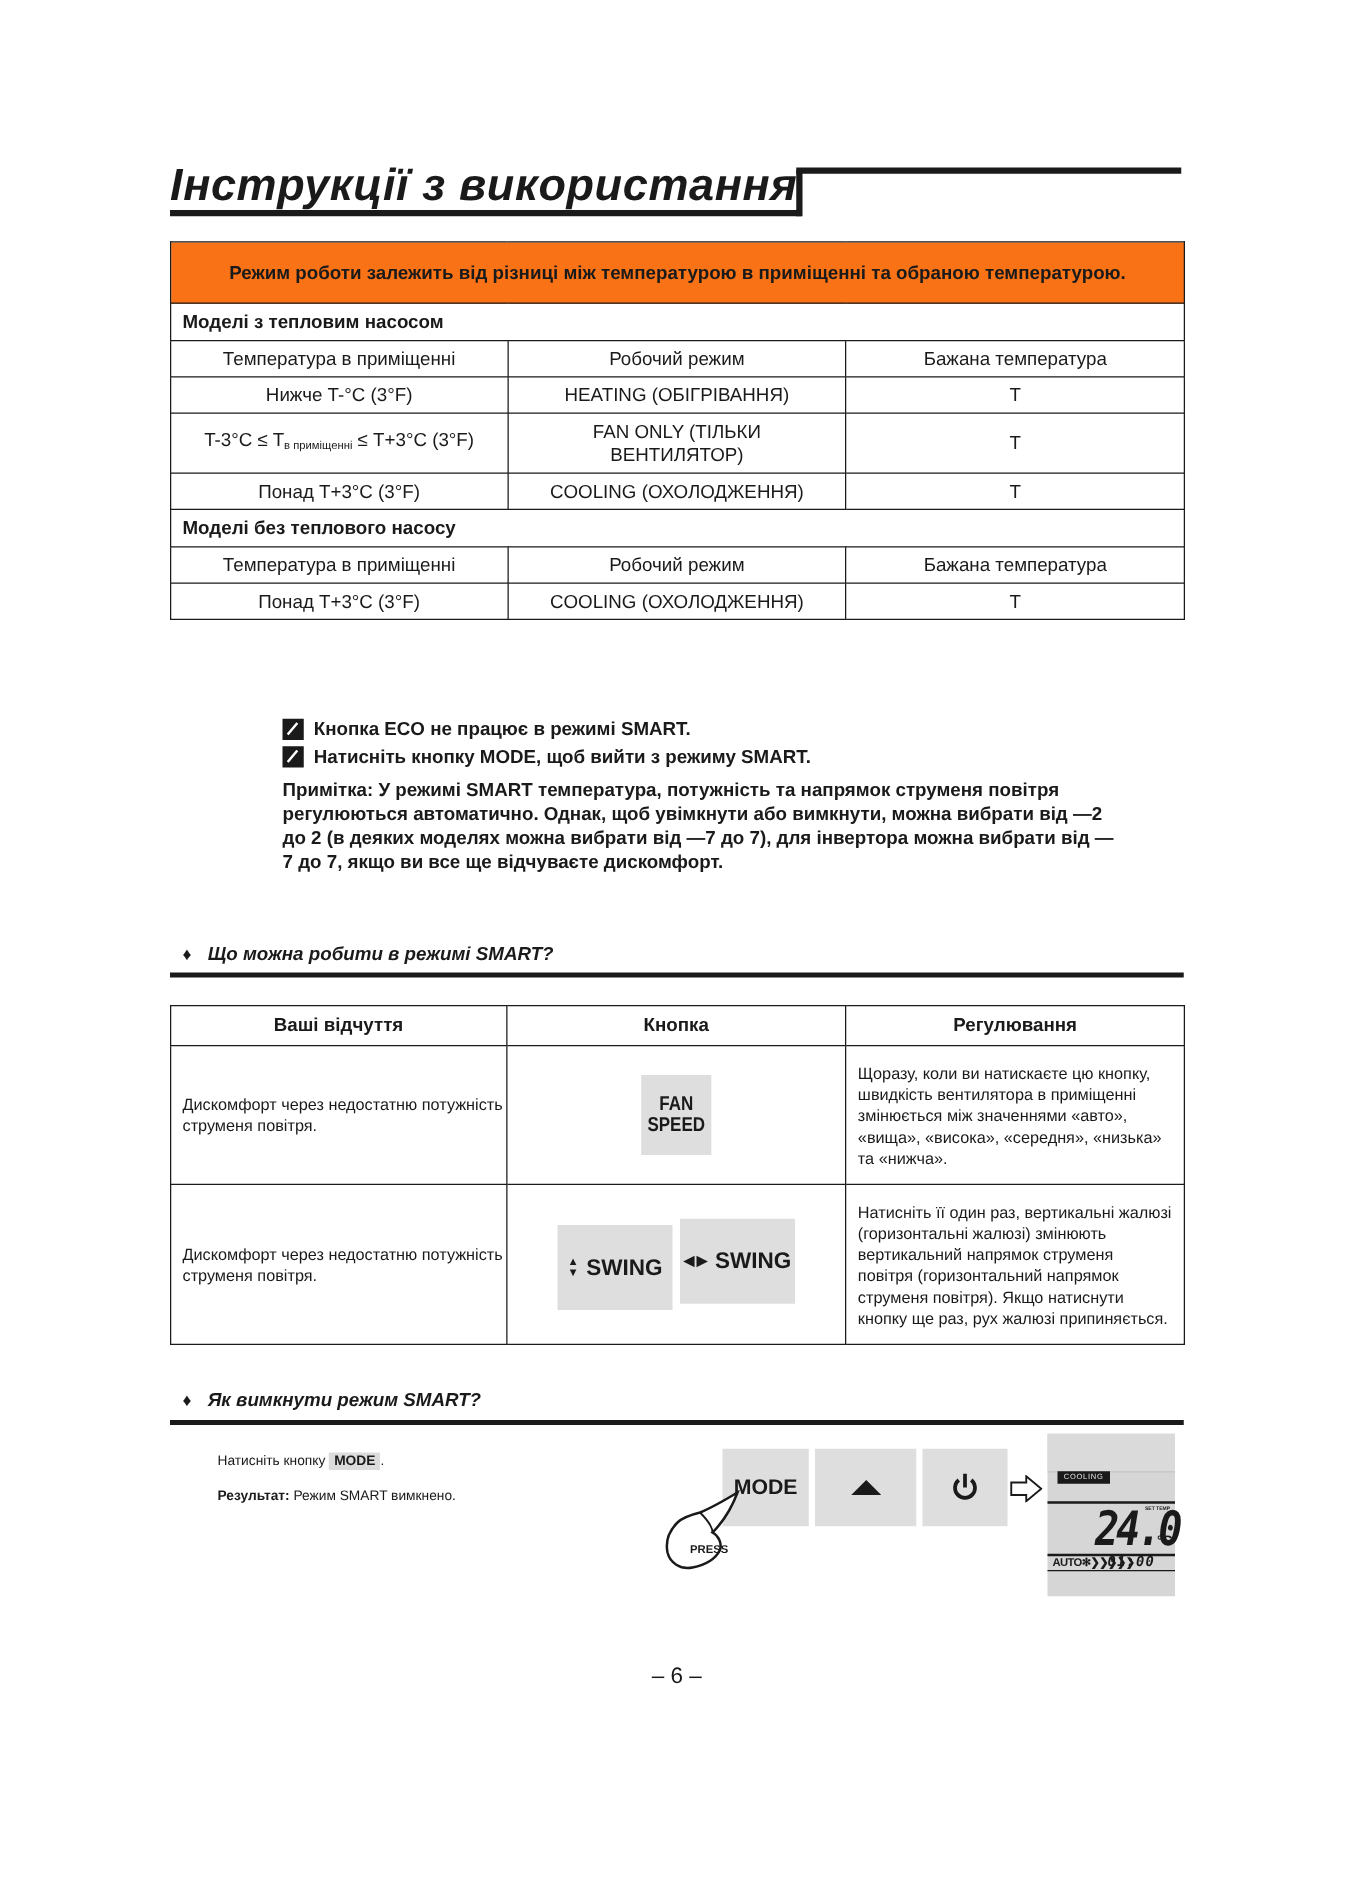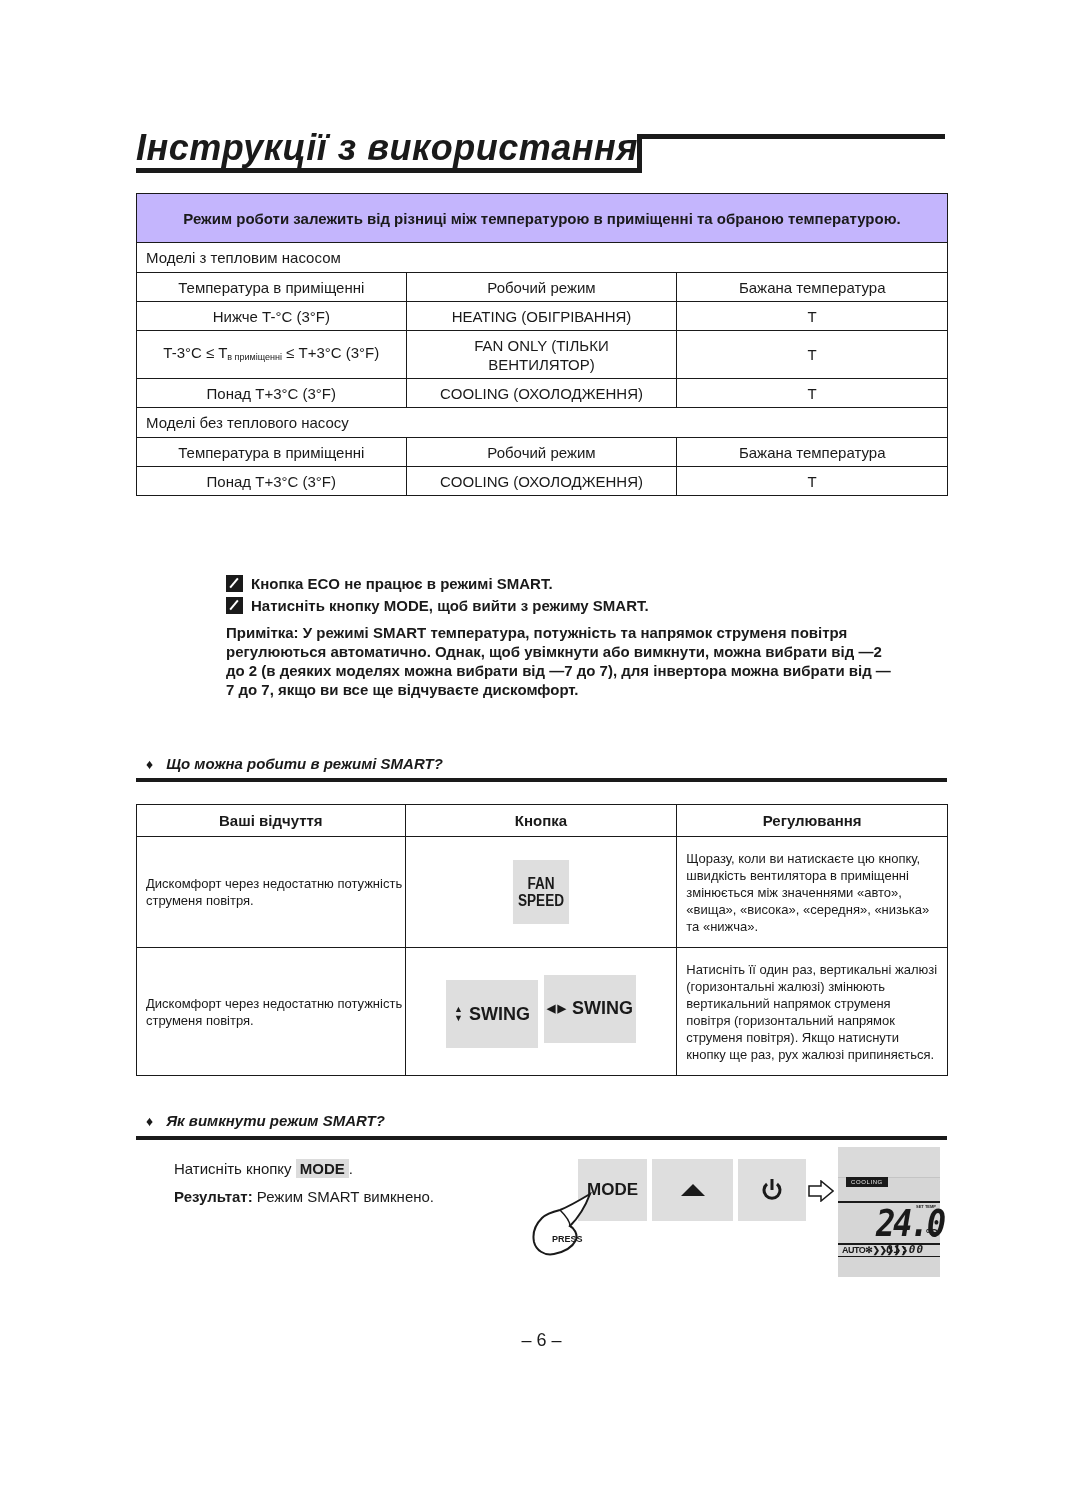--- a/index.html
+++ b/index.html
@@ -11,22 +11,22 @@
   .title { left:136px; top:124px; font-size:36px; font-weight:bold; font-style:italic;
            letter-spacing:0.5px; color:#1a1a1a; line-height:48px; }
   .title-underline { left:136px; top:168px; width:505px; height:5px; background:#1a1a1a; }
   .title-vert { left:637px; top:136px; width:5px; height:37px; background:#1a1a1a; }
   .title-topline { left:637px; top:134px; width:308px; height:5px; background:#1a1a1a; }
 
   
   table { border-collapse:collapse; }
   .t1 { left:136px; top:193px; width:812px; font-size:15px; }
   .t1 td { border:1.5px solid #1a1a1a; text-align:center; padding:0 6px; line-height:19px; }
-  .t1 .hdr { background:#c4b5fd; font-weight:bold; height:48px; }
-  .t1 .sub { text-align:left; height:29px; padding-left:9px; }
+  .t1 .hdr { background:#f97316; font-weight:bold; height:48px; }
+  .t1 .sub { text-align:left; height:29px; padding-left:9px;font-weight:bold; }
   .t1 .r30 { height:29px; }
   .t1 .r48 { height:48px; }
   .subscript { font-size:9px; vertical-align:-2px; }
 
   
   .notes { left:226px; top:573px; font-size:15px; font-weight:bold; line-height:21.5px; }
   .note-item { display:flex; align-items:center; }
   .check-icon { display:inline-block; width:17px; height:17px; background:#1a1a1a; margin-right:8px; position:relative; }
   .check-icon::after { content:""; position:absolute; left:7px; top:2px; width:2px; height:12px; background:#fff; transform:rotate(40deg); }
   .remark { margin-top:7px; width:670px; line-height:19px; }
@@ -44,21 +44,21 @@
   .t2 .adj { padding:5px 9px; line-height:17px; font-size:13px; }
   .t2 .btncell { text-align:center; }
   .grey-btn { display:inline-flex; align-items:center; justify-content:center; background:#dedede;
               font-family:"Liberation Sans Narrow","Liberation Sans", sans-serif; font-weight:bold; color:#1a1a1a; }
   .fan-btn { width:66px; height:64px; font-size:16px; line-height:17px; flex-direction:column; transform:scaleX(0.85); }
   .swing-btn { width:92px; height:68px; font-size:18px; margin:0 3px; }
   .updown { display:inline-flex; flex-direction:column; font-size:9px; line-height:9px; margin-right:6px; }
   .lr { font-size:11px; margin-right:4px; letter-spacing:2px; }
 
   
-  .off-text { left:174px; top:1155px; font-size:15px; line-height:28px; }
+  .off-text { left:174px; top:1155px; font-size:11px; line-height:28px; }
   .mode-inline { background:#dcdcdc; font-weight:bold; padding:1px 4px; }
 
   
   .rbtn { top:1159px; height:62px; background:#dedede; display:flex; align-items:center; justify-content:center; font-weight:bold; }
   .rbtn-mode { left:578px; width:69px; font-size:17px; }
   .rbtn-up { left:652px; width:81px; }
   .rbtn-power { left:738px; width:68px; }
   .tri-up { width:0; height:0; border-left:12px solid transparent; border-right:12px solid transparent; border-bottom:12px solid #1a1a1a; }
   .press-hand { left:530px; top:1192px; width:64px; height:66px; }
   .arrow-right { left:808px; top:1180px; }

